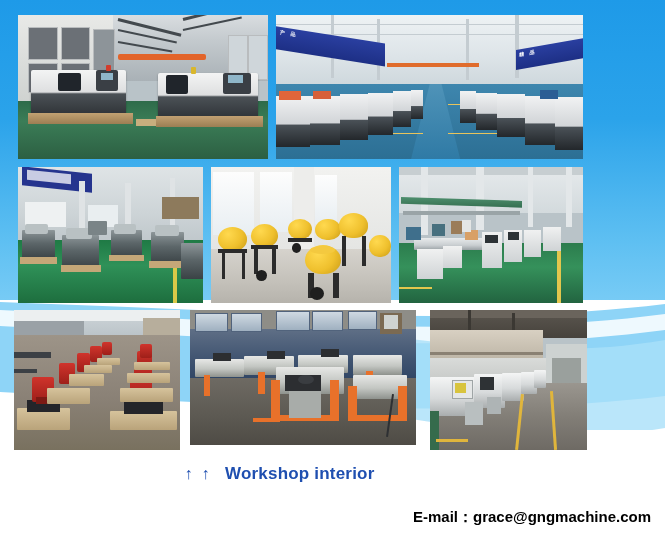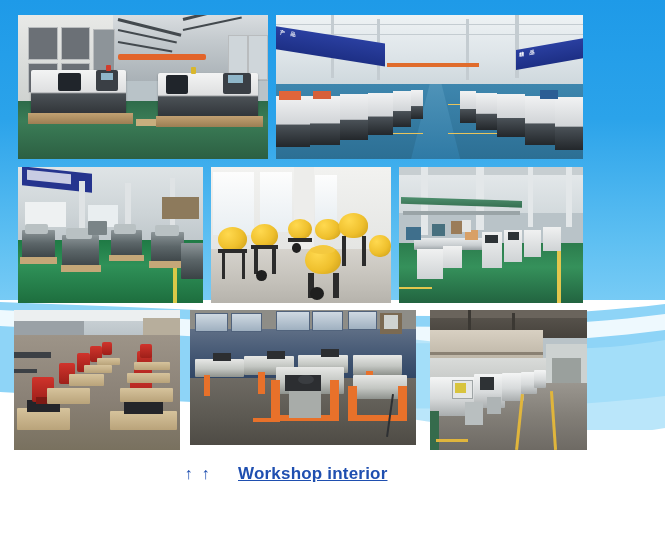--- a/index.html
+++ b/index.html
@@ -283,21 +283,21 @@
   }
   .caption .arrow {
     font-size: 16px;
     font-weight: bold;
     color: #1f4fb0;
     line-height: 1;
     display: inline-block;
     width: 11px;
     text-align: center;
   }
-  .caption .caption-text { margin-left: 21px; text-decoration: underline; }
+  .caption .caption-text { margin-left: 8px; }
 
   
   .email {
     position: absolute;
     right: 14px;
     top: 508px;
     color: #000000;
     font-size: 15px;
     font-weight: bold;
     white-space: nowrap;
@@ -597,14 +597,15 @@
       <div class="layer p8-yline" style="left:4%;  top:92%; width:20%; height:2%;"></div>
     </div>
   </div>
 
   <div class="caption">
     <span class="arrow">↑</span>
     <span class="arrow">↑</span>
     <span class="caption-text">Workshop interior</span>
   </div>
 
+  <div class="email">E-mail：grace@gngmachine.com</div>
 
 </div>
 
 </body></html>

